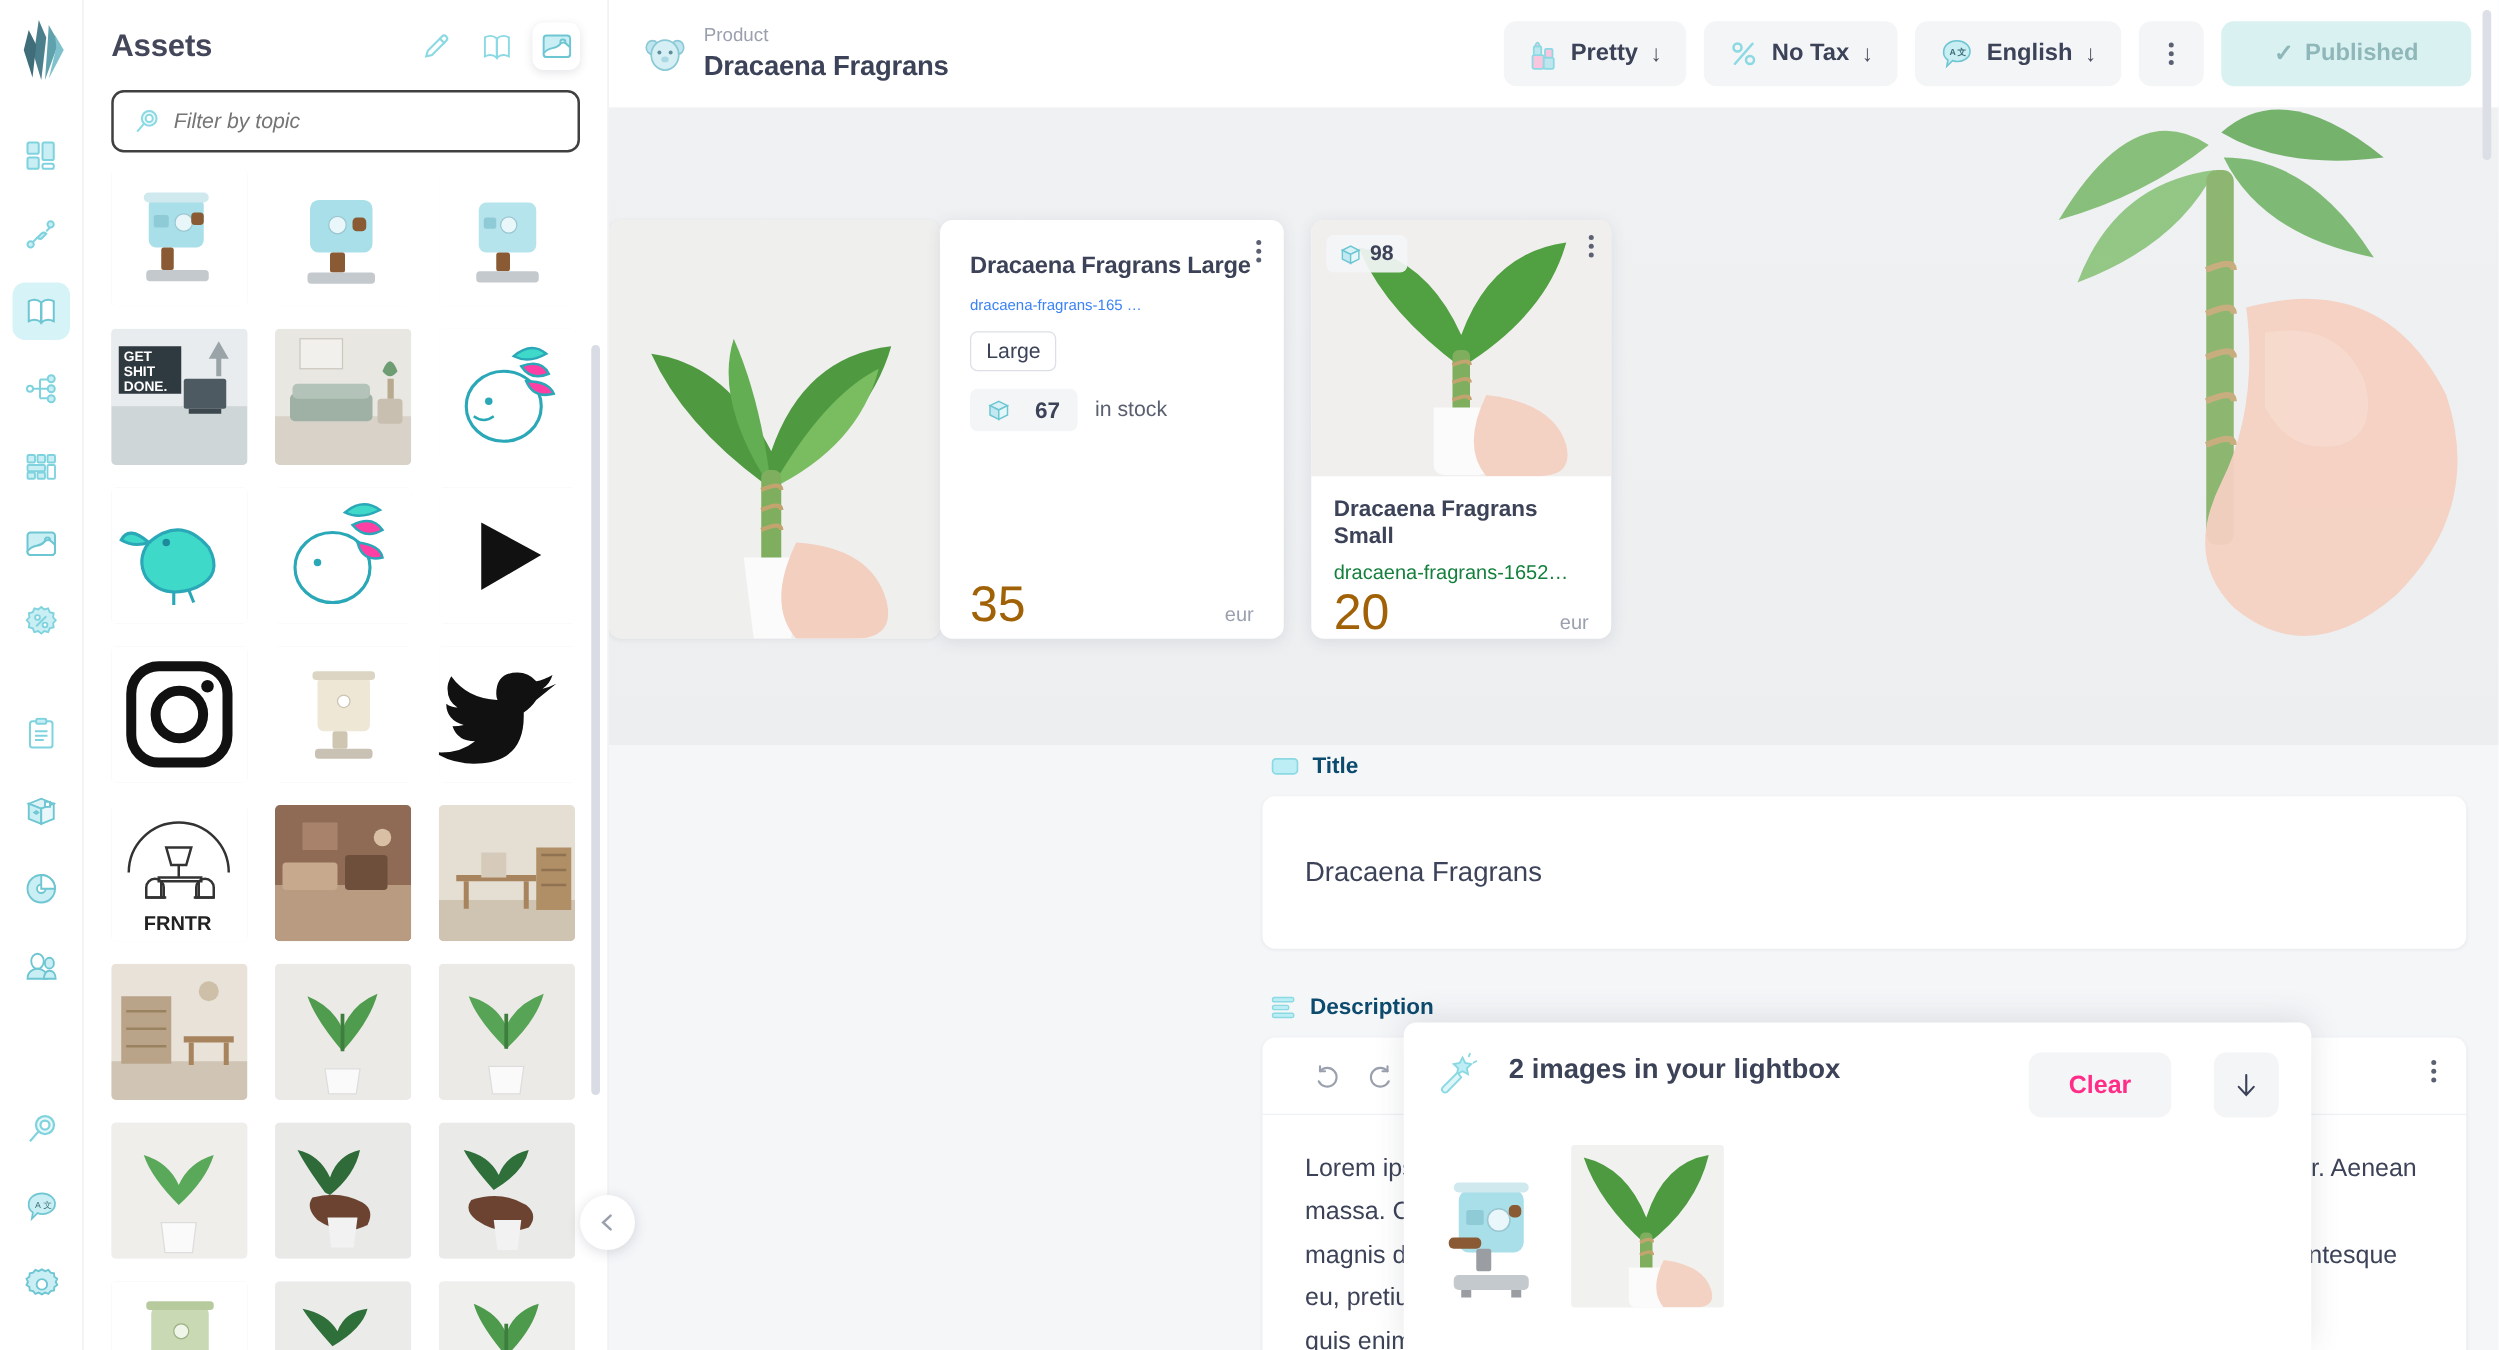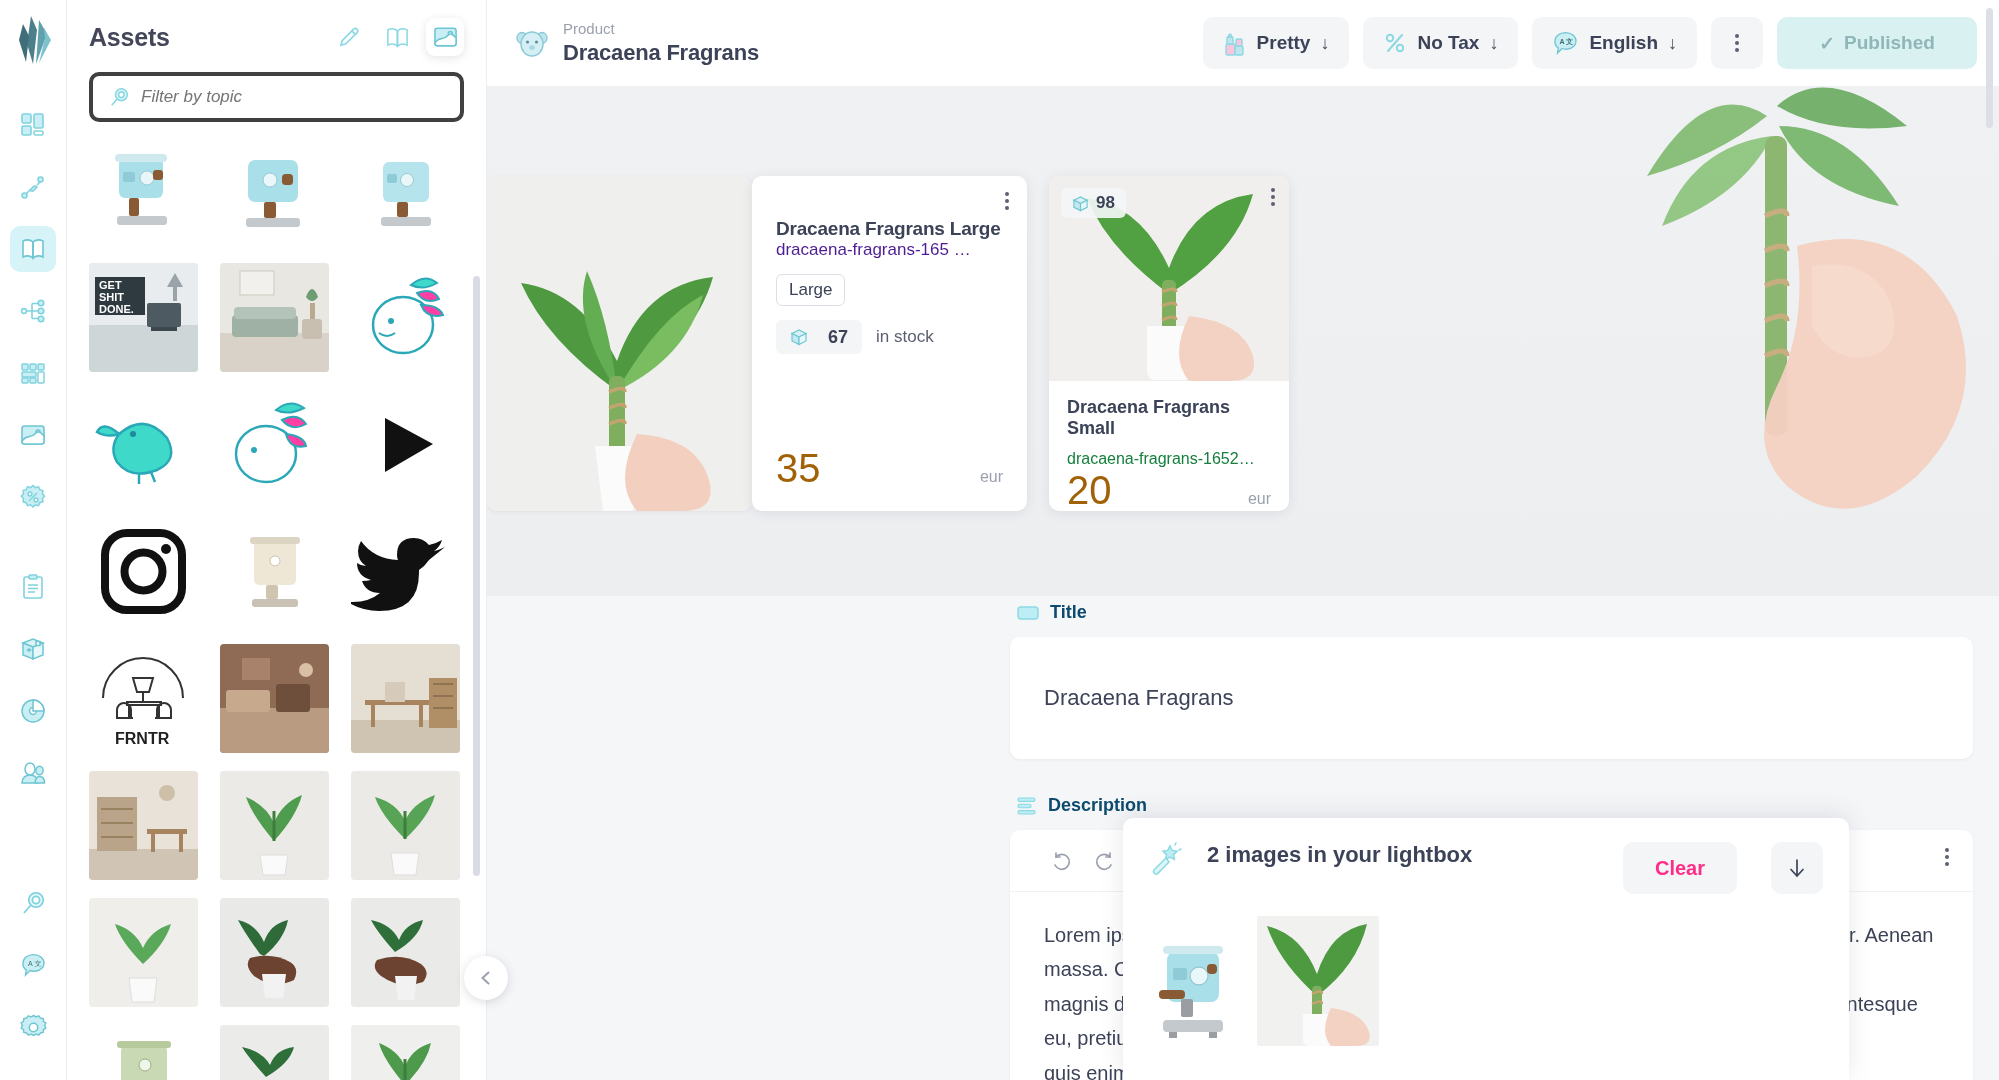--- a/index.html
+++ b/index.html
@@ -43,21 +43,21 @@
     display: flex; align-items: center; justify-content: space-between;
     padding: 18px 22px 10px 22px;
   }
   .assets-title { font-size: 25px; font-weight: bold; color: #44475a; letter-spacing: -0.2px; }
   .assets-actions { display: flex; align-items: center; gap: 10px; }
   .asset-act { width: 38px; height: 38px; display:flex; align-items:center; justify-content:center;
                border-radius: 9px; cursor: pointer; }
   .asset-act.sel { background: #fff; box-shadow: 0 2px 8px rgba(60,66,87,.14); }
   .filter-wrap { padding: 6px 22px 14px 22px; }
   .filter-box {
-    height: 50px; border: 4px solid #404040; border-radius: 10px;
+    height: 50px; border: 2px solid #404040; border-radius: 10px;
     display: flex; align-items: center; gap: 10px; padding: 0 16px;
     background: #fff;
   }
   .filter-box input {
     border: none; outline: none; font-size: 17px; color: #9aa0ad;
     font-style: italic; font-family: "Liberation Sans", sans-serif; width: 100%;
     background: transparent;
   }
   .grid-scroll {
     flex: 1; overflow: hidden; padding: 0 22px 0 22px; position: relative;
@@ -122,25 +122,25 @@
   .hero-plant { position: absolute; left: 980px; top: -10px; width: 620px; height: 470px; opacity: .95; }
 
   .variants { position: absolute; left: 0; top: 90px; display: flex; align-items: flex-start; padding-left: 0; }
   .var-img-card {
     width: 265px; height: 335px; border-radius: 10px; overflow: hidden;
     background: #efefef; margin-left: 0; box-shadow: 0 1px 4px rgba(60,66,87,.08);
   }
   .var-card {
     width: 275px; height: 335px; background: #fff; border-radius: 10px;
     box-shadow: 0 2px 12px rgba(60,66,87,.10);
-    padding: 20px 24px; position: relative; display: flex; flex-direction: column;
+    padding: 4px 24px; position: relative; display: flex; flex-direction: column;
   }
   .var-menu { position: absolute; right: 18px; top: 16px; cursor: pointer; }
   .var-title { font-size: 19px; font-weight: bold; color: #3c4257; margin-top: 22px; letter-spacing: -.2px;}
-  .var-sku { font-size: 17px; color: #4c1d95; white-space: nowrap; overflow: hidden; }
+  .var-sku { font-size: 12px; color: #3b82f6; margin-top: 13px; white-space: nowrap; overflow: hidden; }
   .var-tag {
     display: inline-flex; align-items: center; height: 32px; padding: 0 12px;
     border: 1px solid #dcdfe6; border-radius: 6px; font-size: 17px; color: #3c4257;
     margin-top: 14px; align-self: flex-start;
   }
   .stock-row { display: flex; align-items: center; gap: 14px; margin-top: 14px; }
   .stock-chip {
     display: inline-flex; align-items: center; gap: 20px; height: 34px;
     background: #f4f5f7; border-radius: 6px; padding: 0 14px;
     font-size: 18px; font-weight: bold; color: #3c4257;

